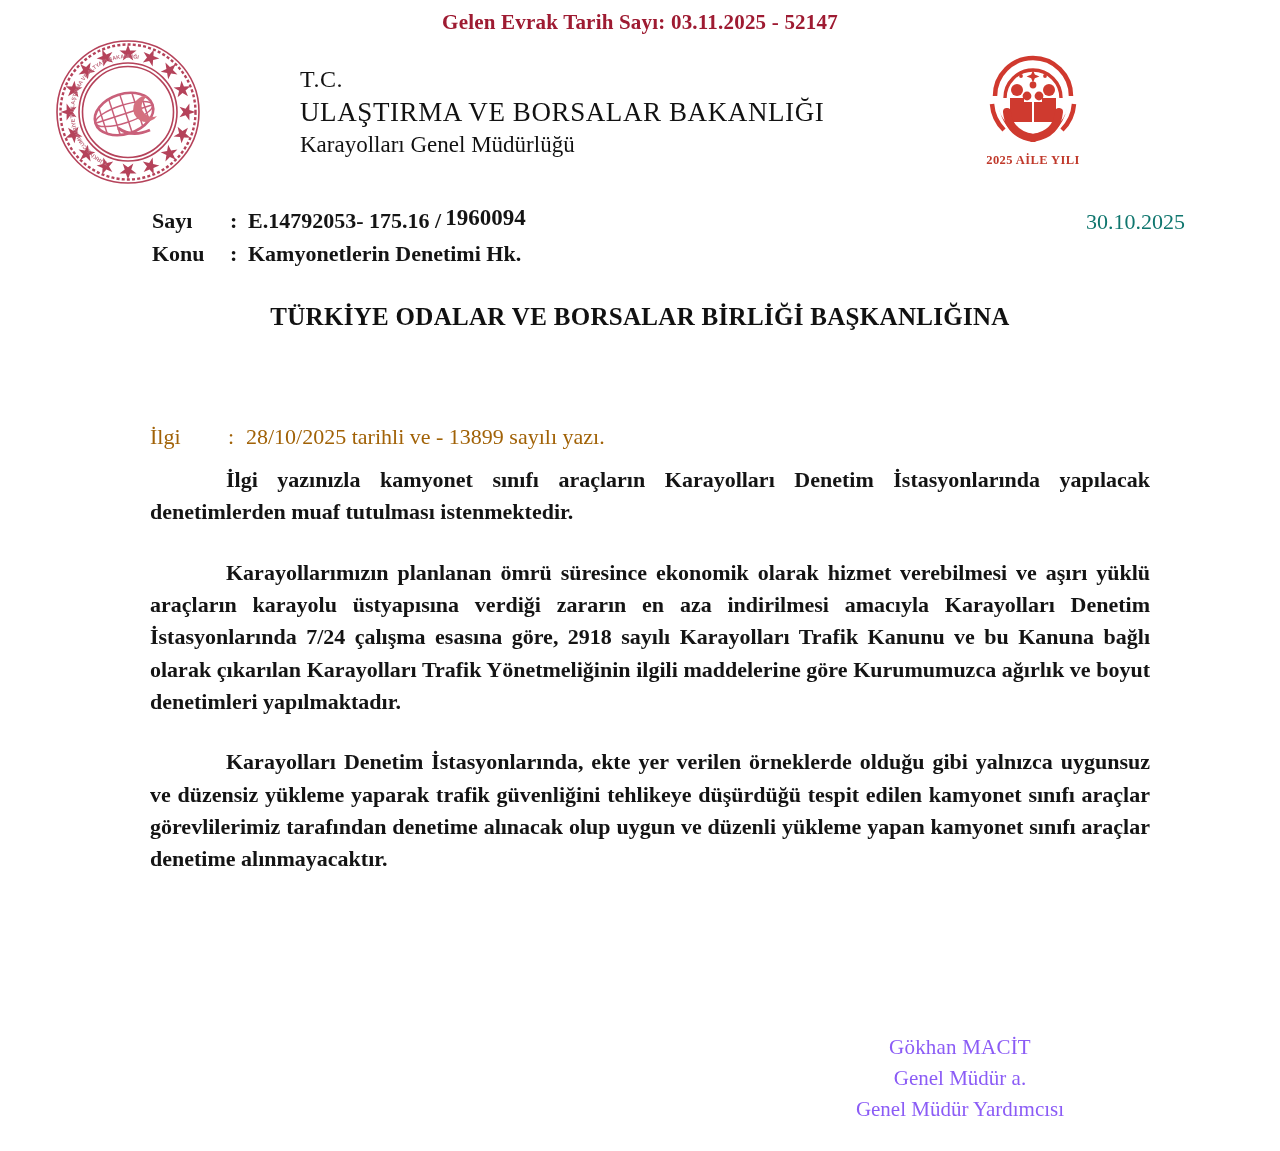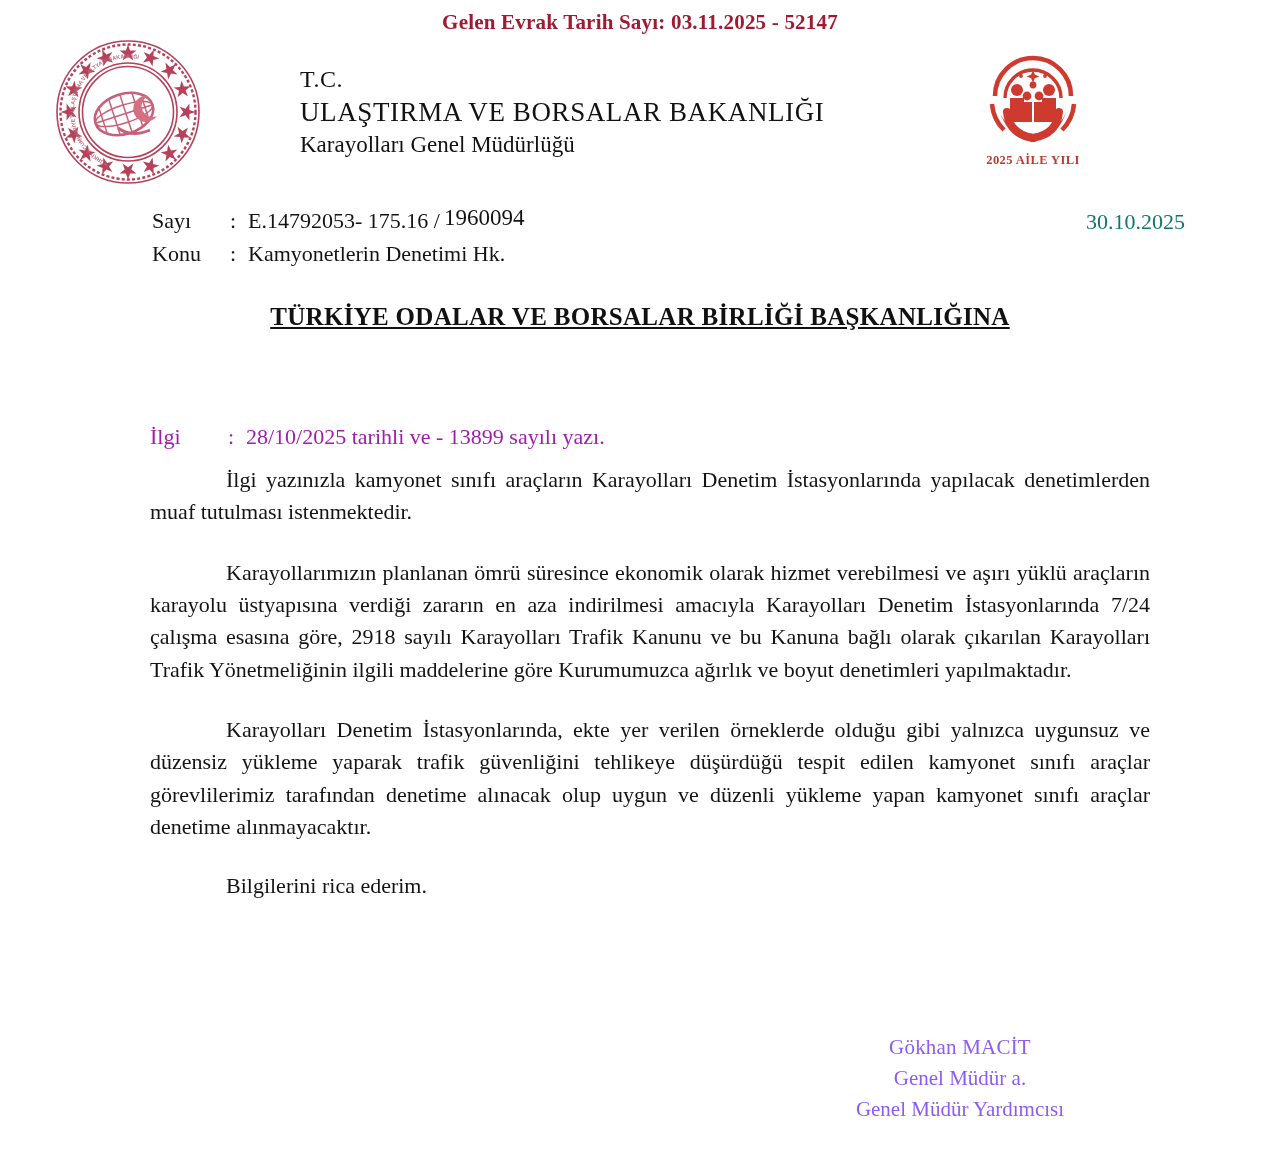--- a/index.html
+++ b/index.html
@@ -92,20 +92,21 @@
   .kgm-logo svg { display:block; width:114px; height:114px; }
 
   
   .ref-block {
     position: absolute;
     left: 152px;
     top: 205px;
     font-size: 22px;
     line-height: 1.42;
     color: #141414;
+    font-weight: bold;
   }
   .ref-row { white-space: nowrap; }
   .ref-label { display:inline-block; width: 78px; }
   .ref-colon { display:inline-block; width: 18px; }
   .ref-num-big { font-size: 23px; position: relative; top: -3px; padding-left: 4px; }
 
   .doc-date {
     position: absolute;
     right: 95px;
     top: 209px;
@@ -117,45 +118,45 @@
   .recipient {
     position: absolute;
     top: 303px;
     left: 0;
     width: 1280px;
     text-align: center;
     font-size: 25px;
     font-weight: bold;
     letter-spacing: .3px;
     color: #111111;
-    text-decoration: underline;
   }
 
   
   .body-block {
     position: absolute;
     left: 150px;
     top: 424px;
     width: 1000px;
   }
   .ilgi {
     font-size: 22px;
     white-space: nowrap;
     margin-bottom: 14px;
-    color: #a21caf;
+    color: #a16207;
   }
   .ilgi .ref-label { width: 78px; }
   .para {
     font-size: 22px;
     line-height: 1.47;
     text-align: justify;
     text-indent: 76px;
     margin: 0 0 28px 0;
     color: #141414;
     hyphens: none;
+    font-weight: bold;
   }
   .closing {
     font-size: 22px;
     text-indent: 76px;
     margin-top: 30px;
     color: #141414;
   }
 
   
   .signature {
@@ -288,20 +289,19 @@
 
 <div class="body-block">
   <div class="ilgi">
     <span class="ref-label">İlgi</span><span class="ref-colon">:</span><span>28/10/2025 tarihli ve - 13899 sayılı yazı.</span>
   </div>
 
   <p class="para">İlgi yazınızla kamyonet sınıfı araçların Karayolları Denetim İstasyonlarında yapılacak denetimlerden muaf tutulması istenmektedir.</p>
   <p class="para">Karayollarımızın planlanan ömrü süresince ekonomik olarak hizmet verebilmesi ve aşırı yüklü araçların karayolu üstyapısına verdiği zararın en aza indirilmesi amacıyla Karayolları Denetim İstasyonlarında 7/24 çalışma esasına göre, 2918 sayılı Karayolları Trafik Kanunu ve bu Kanuna bağlı olarak çıkarılan Karayolları Trafik Yönetmeliğinin ilgili maddelerine göre Kurumumuzca ağırlık ve boyut denetimleri yapılmaktadır.</p>
   <p class="para">Karayolları Denetim İstasyonlarında, ekte yer verilen örneklerde olduğu gibi yalnızca uygunsuz ve düzensiz yükleme yaparak trafik güvenliğini tehlikeye düşürdüğü tespit edilen kamyonet sınıfı araçlar görevlilerimiz tarafından denetime alınacak olup uygun ve düzenli yükleme yapan kamyonet sınıfı araçlar denetime alınmayacaktır.</p>
 
-  <div class="closing">Bilgilerini rica ederim.</div>
 </div>
 
 <div class="signature">
   <div class="name">Gökhan MACİT</div>
   <div>Genel Müdür a.</div>
   <div>Genel Müdür Yardımcısı</div>
 </div>
 
 </body></html>

